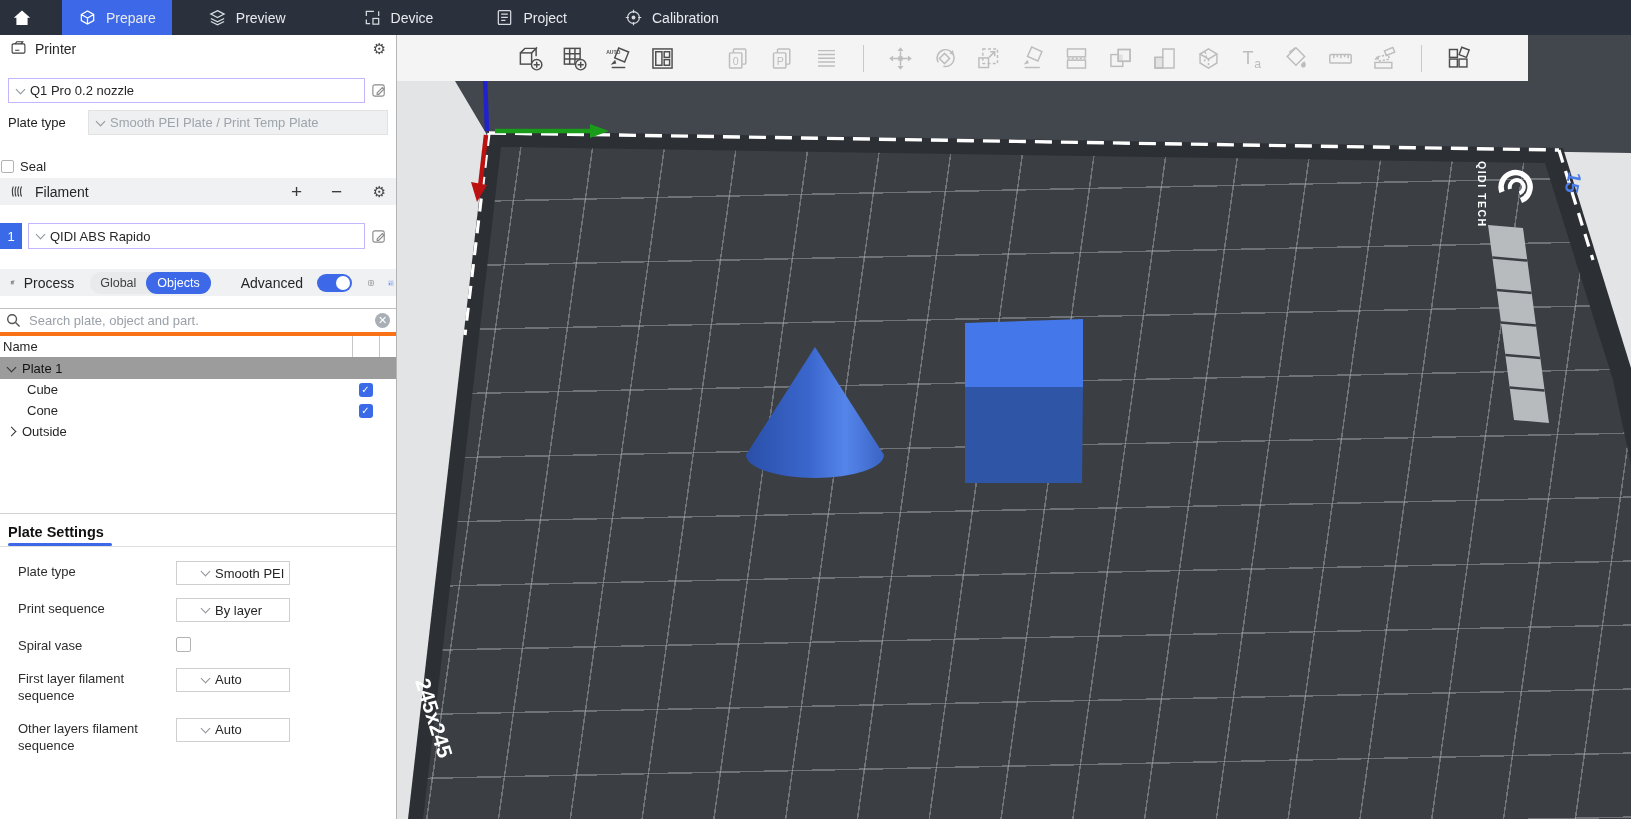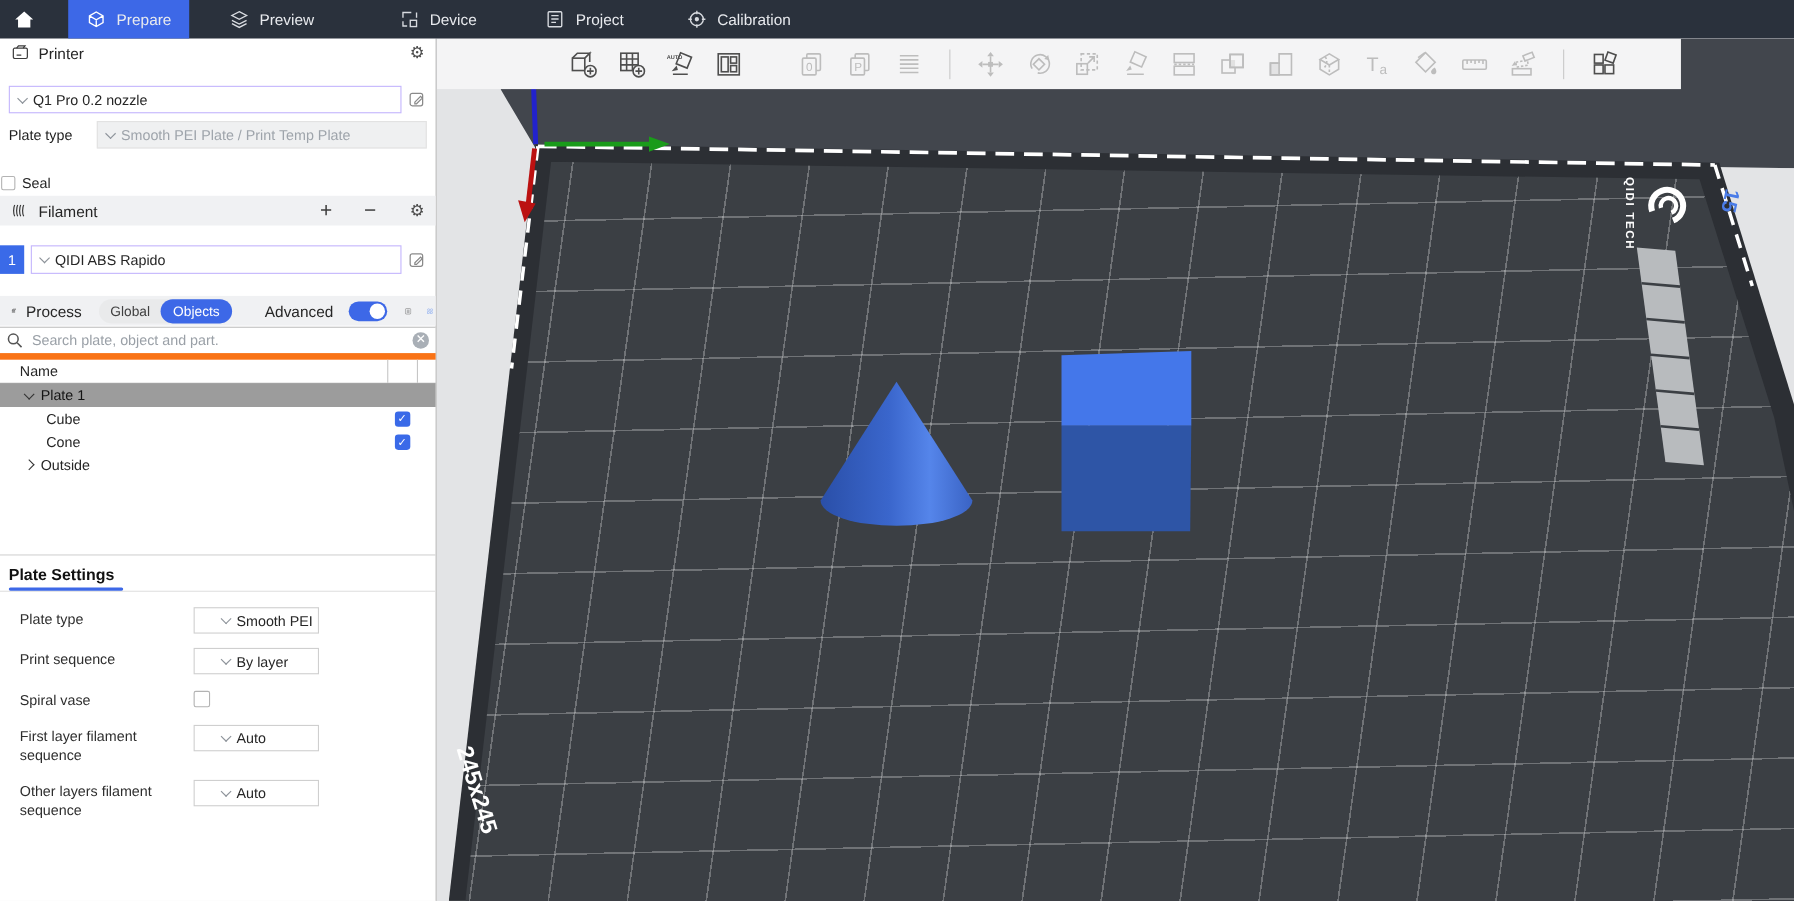--- a/index.html
+++ b/index.html
@@ -42,28 +42,28 @@
   .fil-row{display:flex;align-items:center;margin:18px 8px 0 0;gap:6px}
   .slot{width:22px;height:26px;background:#3a6ae8;color:#fff;display:flex;align-items:center;justify-content:center;font-size:13px;flex:none}
   .fil-row .drop{flex:1;height:26px}
   .sec-head.process{margin-top:20px;height:27px}
   .pp{display:flex;background:#e9eaeb;border-radius:12px;height:22px;align-items:center;font-size:12.5px;margin-left:8px}
   .pp .g{color:#404040;padding:0 10px}
   .pp .o{background:#3d68e7;color:#fff;border-radius:12px;height:22px;display:flex;align-items:center;padding:0 11px}
   .advanced{font-size:14px;margin-left:14px}
   .tog{width:35px;height:18px;border-radius:9px;background:#3d68e7;position:relative;margin-left:6px;flex:none}
   .tog::after{content:"";position:absolute;width:14px;height:14px;right:2px;top:2px;border-radius:50%;background:#fff}
-  .search-row{display:flex;align-items:center;height:23px;border-top:1px solid #c0c0c0;border-bottom:6px solid #f97316;padding:0 6px;gap:6px;margin-top:1px}
+  .search-row{display:flex;align-items:center;height:23px;border-top:1px solid #c0c0c0;border-bottom:4px solid #f97316;padding:0 6px;gap:6px;margin-top:12px}
   .search-row input{flex:1;border:none;outline:none;font-size:13px;color:#444;background:transparent;font-family:inherit}
   .search-row input::placeholder{color:#9aa0a7}
   .clr{width:15px;height:15px;border-radius:50%;background:#a9afb6;color:#fff;font-size:11px;line-height:15px;text-align:center;flex:none}
   .trow{display:grid;grid-template-columns:1fr 27px 17px;align-items:center;height:21px;font-size:13px}
   .trow.header{border-bottom:1px solid #9a9a9a}
   .trow.header .hc{border-left:1px solid #c6c6c6;height:21px}
-  .trow .nm{padding-left:18px;display:flex;align-items:center}
+  .trow .nm{padding-left:3px;display:flex;align-items:center}
   .trow.sel{background:#9c9c9c;color:#141414}
   .ind{margin-left:24px}
   .ch{display:inline-block;width:6px;height:6px;border-right:1.5px solid #333;border-bottom:1.5px solid #333;transform:rotate(45deg);margin:0 7px 2px 5px;flex:none}
   .ch.r{transform:rotate(-45deg);margin-bottom:0}
   .ckcell{display:flex;justify-content:center}
   .tree-space{height:71px;border-bottom:1px solid #d2d2d2}
   .ps-title-row{padding:10px 0 0 8px;border-bottom:1px solid #e0e0e0}
   .ps-title{display:inline-block;font-weight:bold;font-size:14.5px;color:#111;padding-bottom:6px;position:relative}
   .ps-title::after{content:"";position:absolute;left:0;right:-8px;bottom:0;height:3px;background:#3d68e7;border-radius:2px}
   .ps-fields{padding:14px 0 0 18px}

